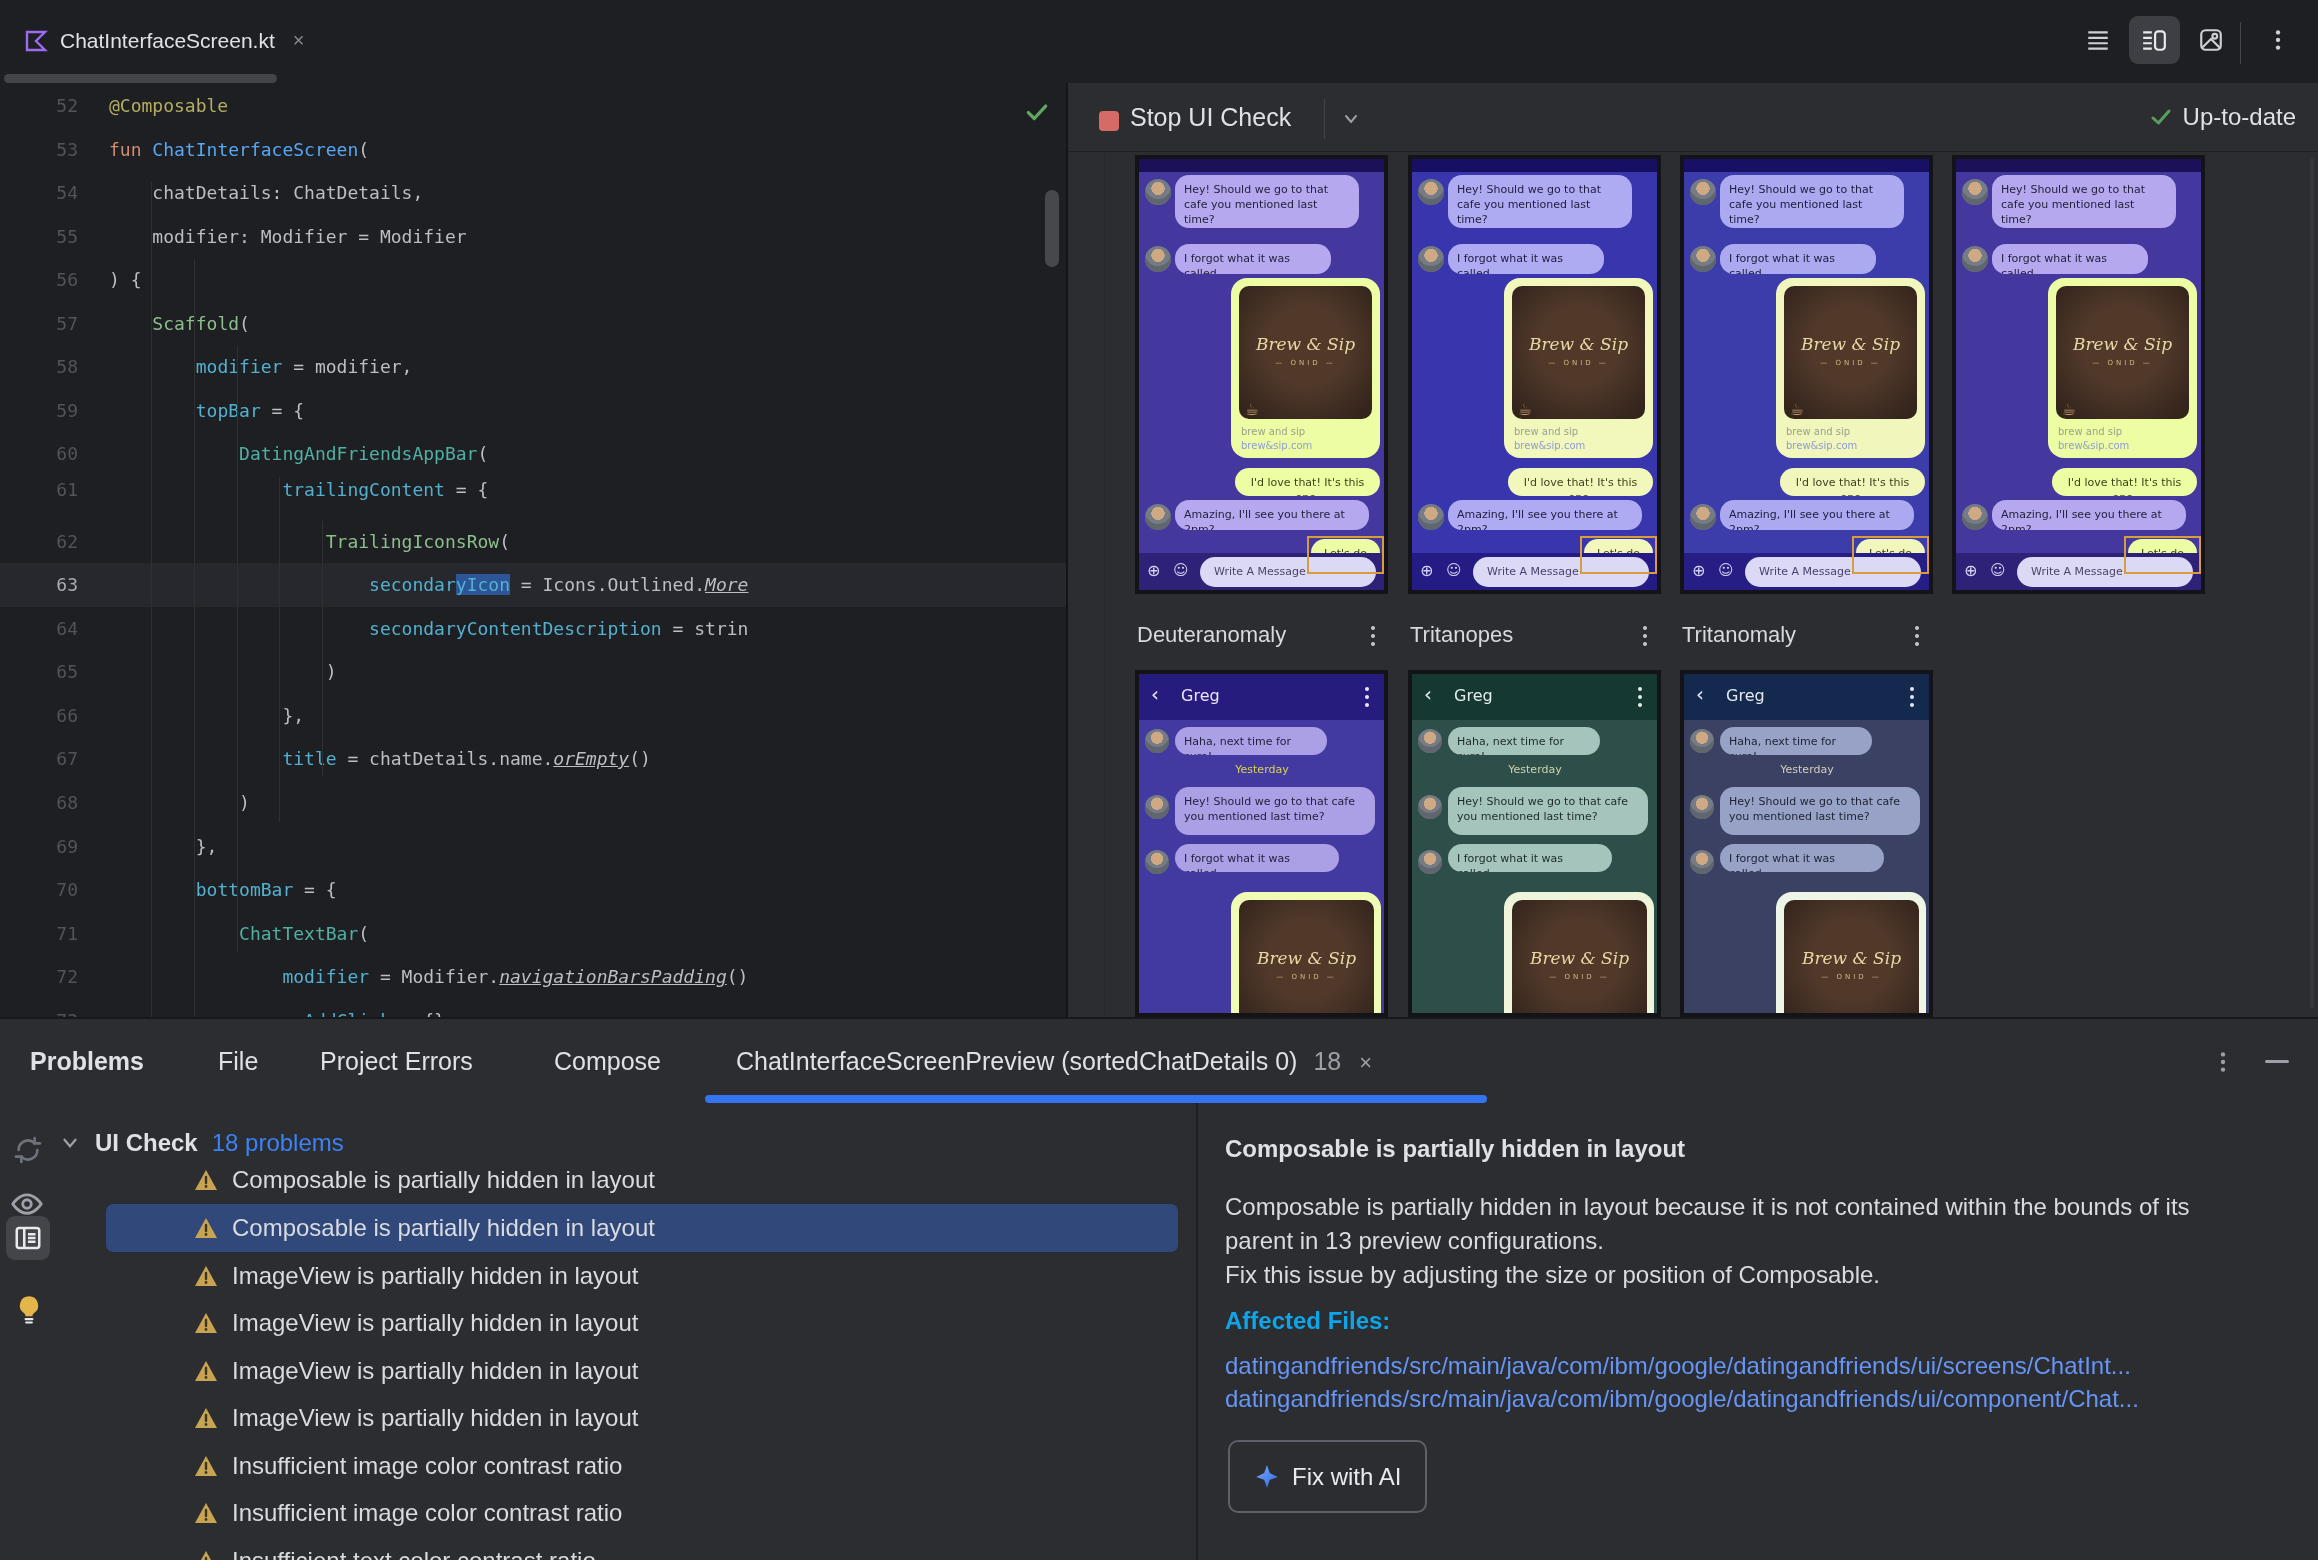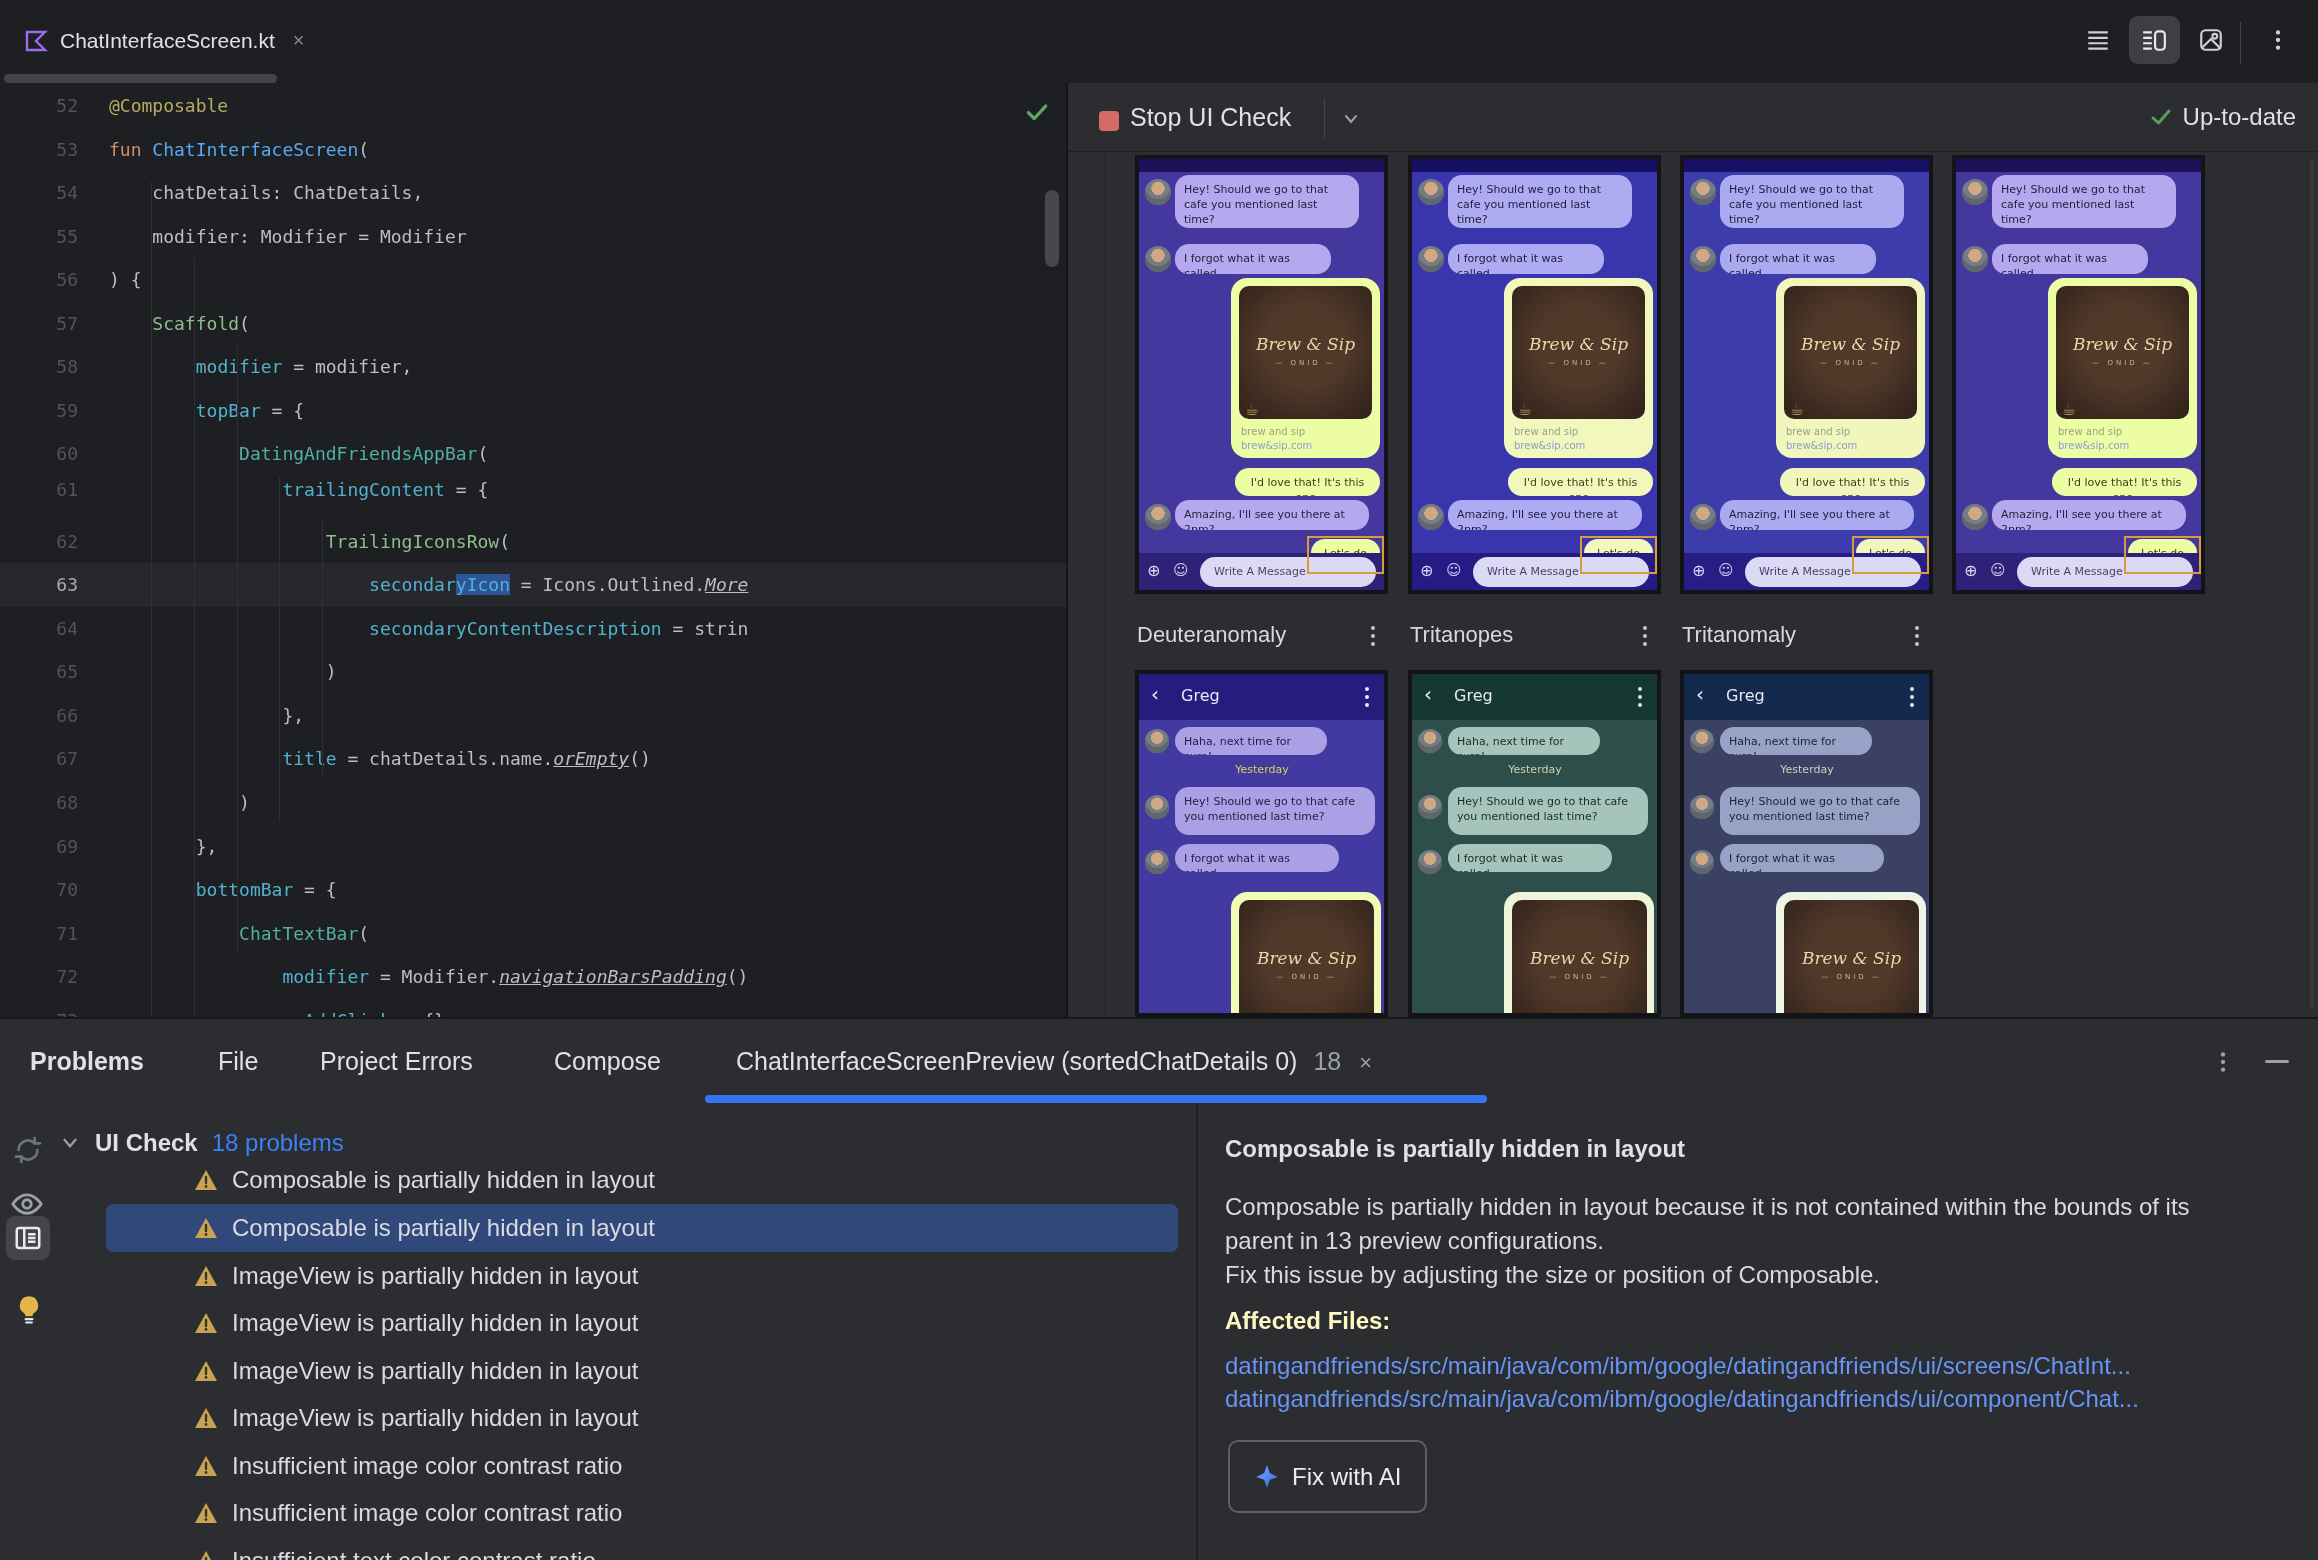--- a/index.html
+++ b/index.html
@@ -80,21 +80,21 @@
   .pitem{position:absolute;left:59px;width:1129px;height:48px;display:flex;align-items:center;gap:14px;
          padding-left:135px;box-sizing:border-box;font-size:24px;color:#d9dbe0;cursor:pointer;}
   .pitem.sel{background:#30487a;border-radius:7px;left:106px;width:1072px;padding-left:88px;}
   .warn{width:24px;height:22px;flex:0 0 auto;}
   #plist{position:absolute;left:0;top:84px;width:1196px;height:459px;overflow:hidden;}
   #psplit{left:1196px;top:84px;width:2px;height:459px;background:#1e1f22;}
 
   #pdetails{left:1198px;top:84px;width:1121px;height:459px;overflow:hidden;}
   .d-title{left:27px;top:32px;font-size:24px;font-weight:bold;color:#dfe1e5;}
   .d-body{left:27px;top:87px;width:1036px;font-size:24px;line-height:34px;color:#d9dbe0;}
-  .d-aff{left:27px;top:204px;font-size:24px;font-weight:bold;color:#fef9c3;}
+  .d-aff{left:27px;top:204px;font-size:24px;font-weight:bold;color:#0ea5e9;}
   .d-links{left:27px;top:246px;font-size:24px;line-height:33px;color:#6795f5;}
   .d-links div{cursor:pointer;}
   .fix-btn{left:30px;top:337px;height:53px;display:inline-flex;align-items:center;gap:12px;
            padding:8px 24px;border:2px solid #5d6167;border-radius:10px;font-size:24px;color:#e8eaed;cursor:pointer;}
 </style>
 </head>
 <body>
 
 <div id="stage">
 

